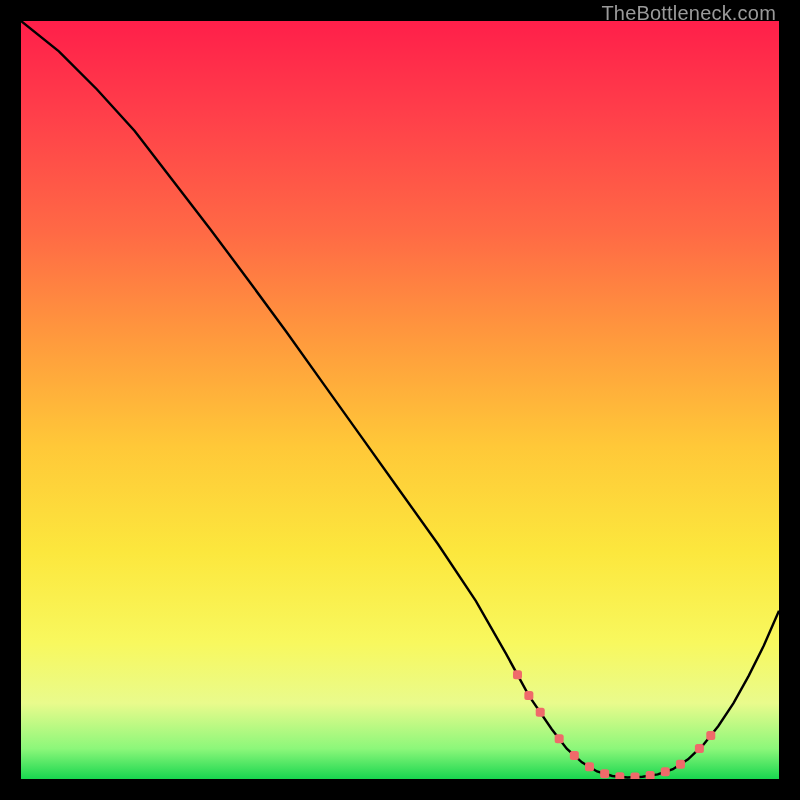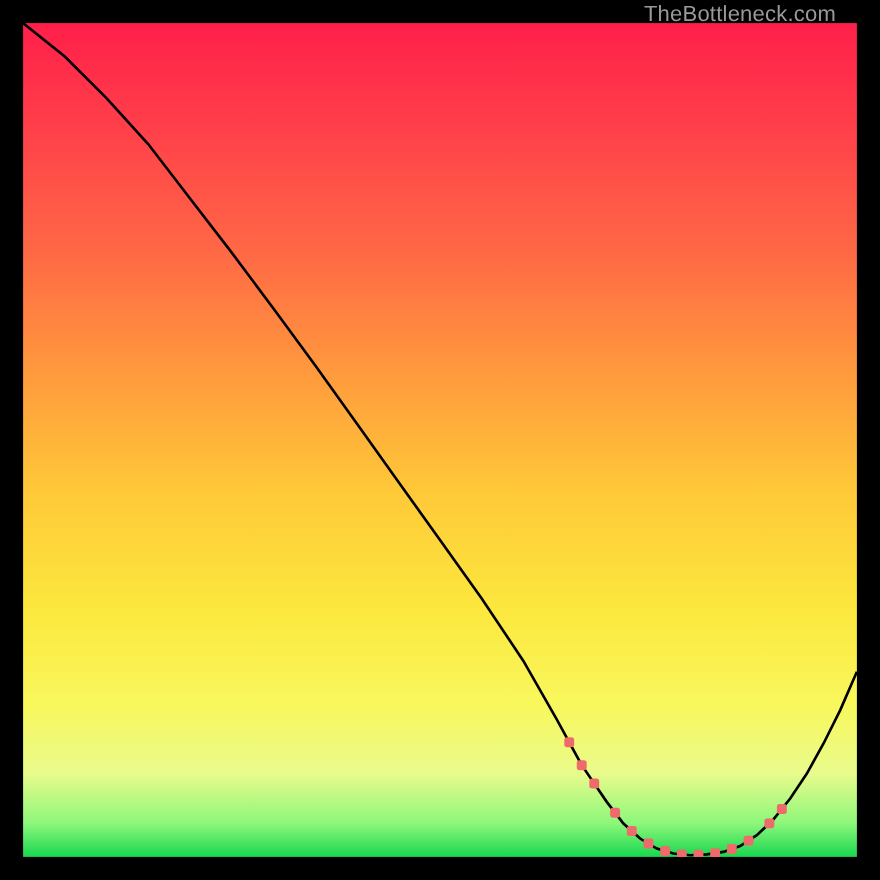--- a/index.html
+++ b/index.html
@@ -43,21 +43,21 @@
   svg.curve {
     position: absolute;
     left: 0;
     top: 0;
     width: 758px;
     height: 758px;
   }
   .attribution {
     position: absolute;
     top: 2px;
-    right: 40px;
+    right: 24px;
     color: #9a9a9a;
     font-size: 20px;
     font-weight: 500;
     letter-spacing: 0.2px;
   }
 </style>
 </head>
 <body>
 
 <div class="plot-frame">

